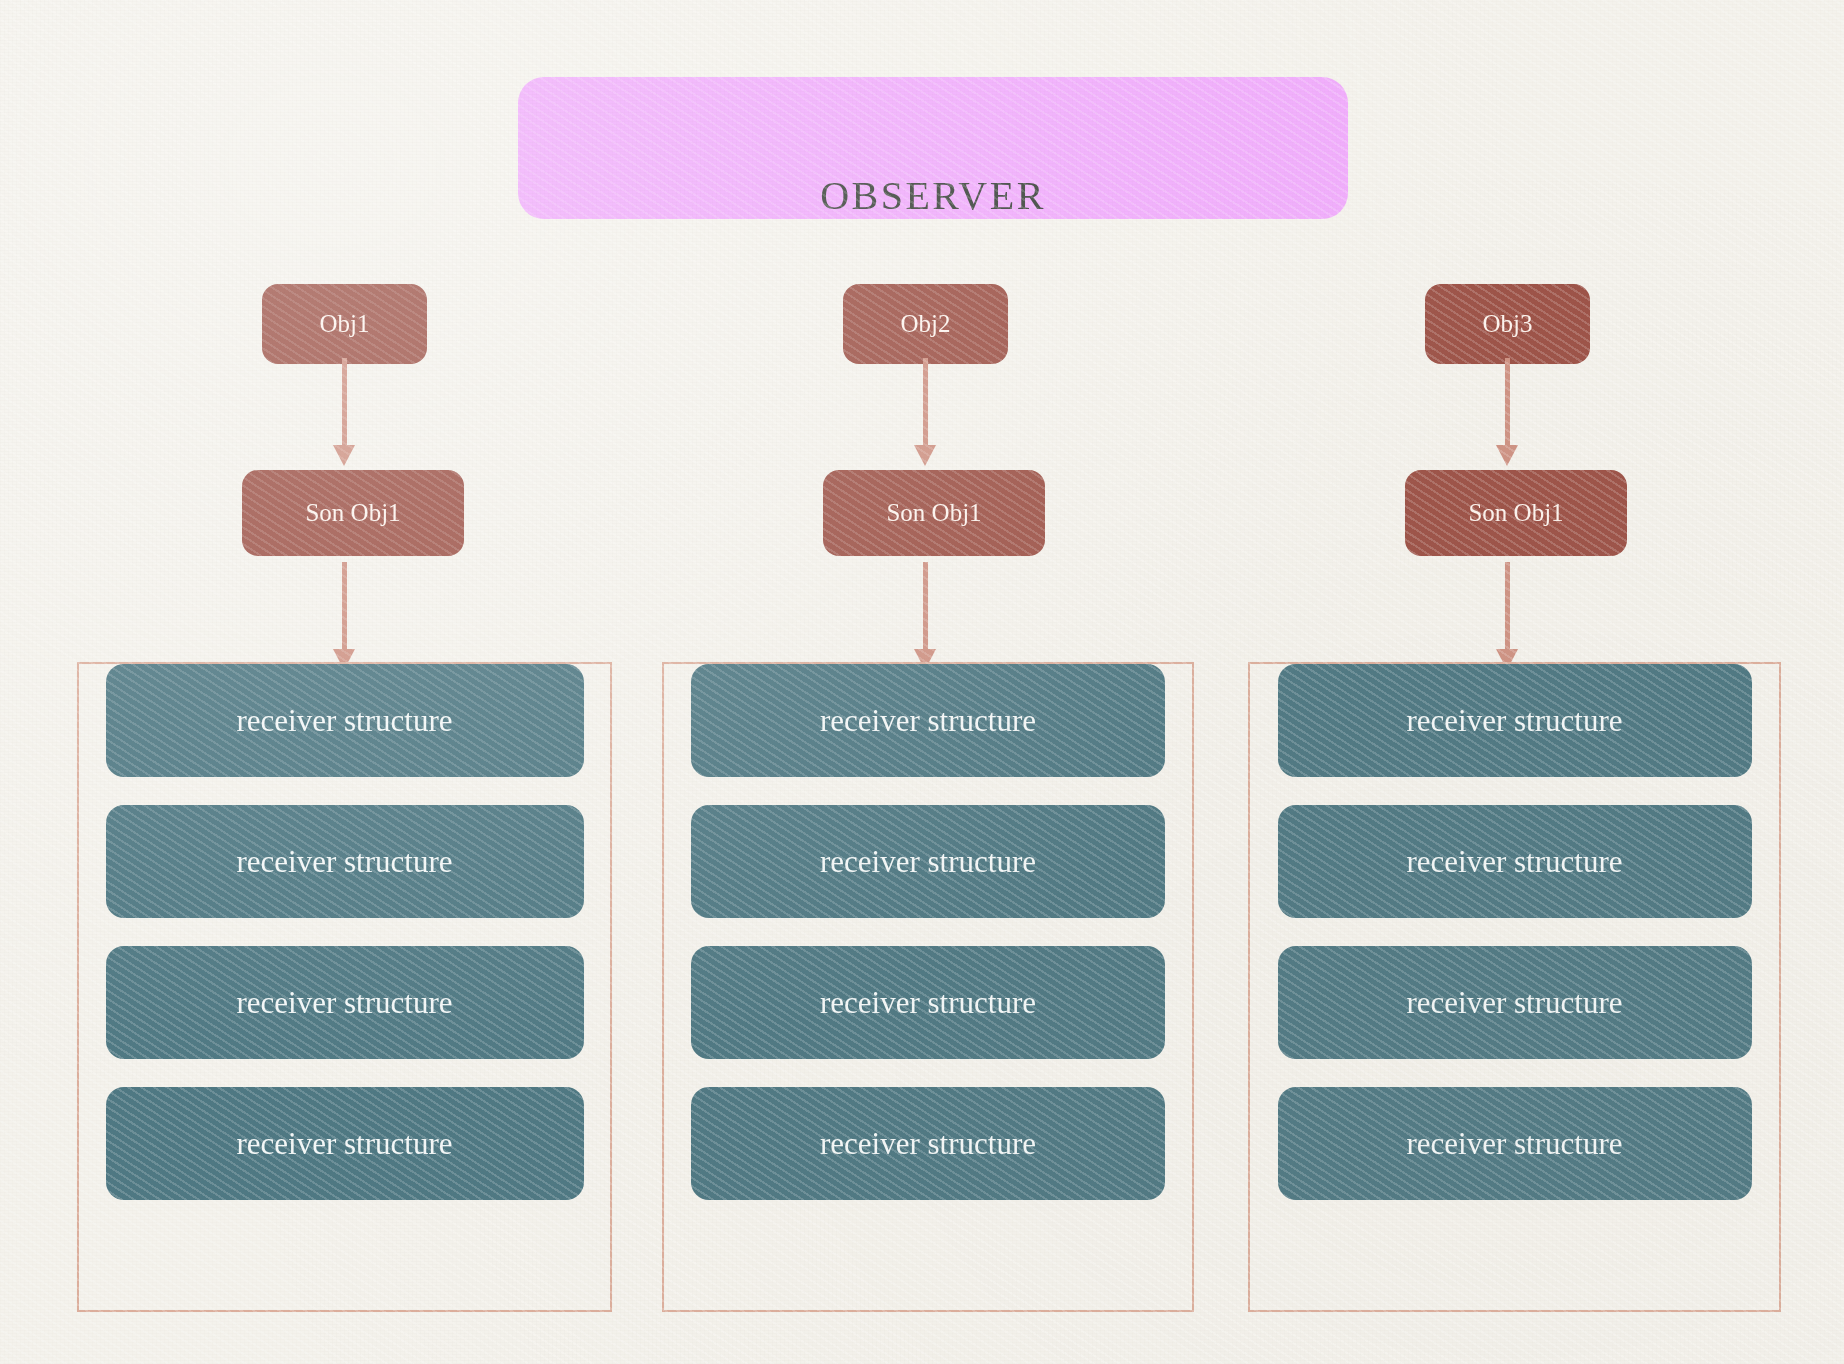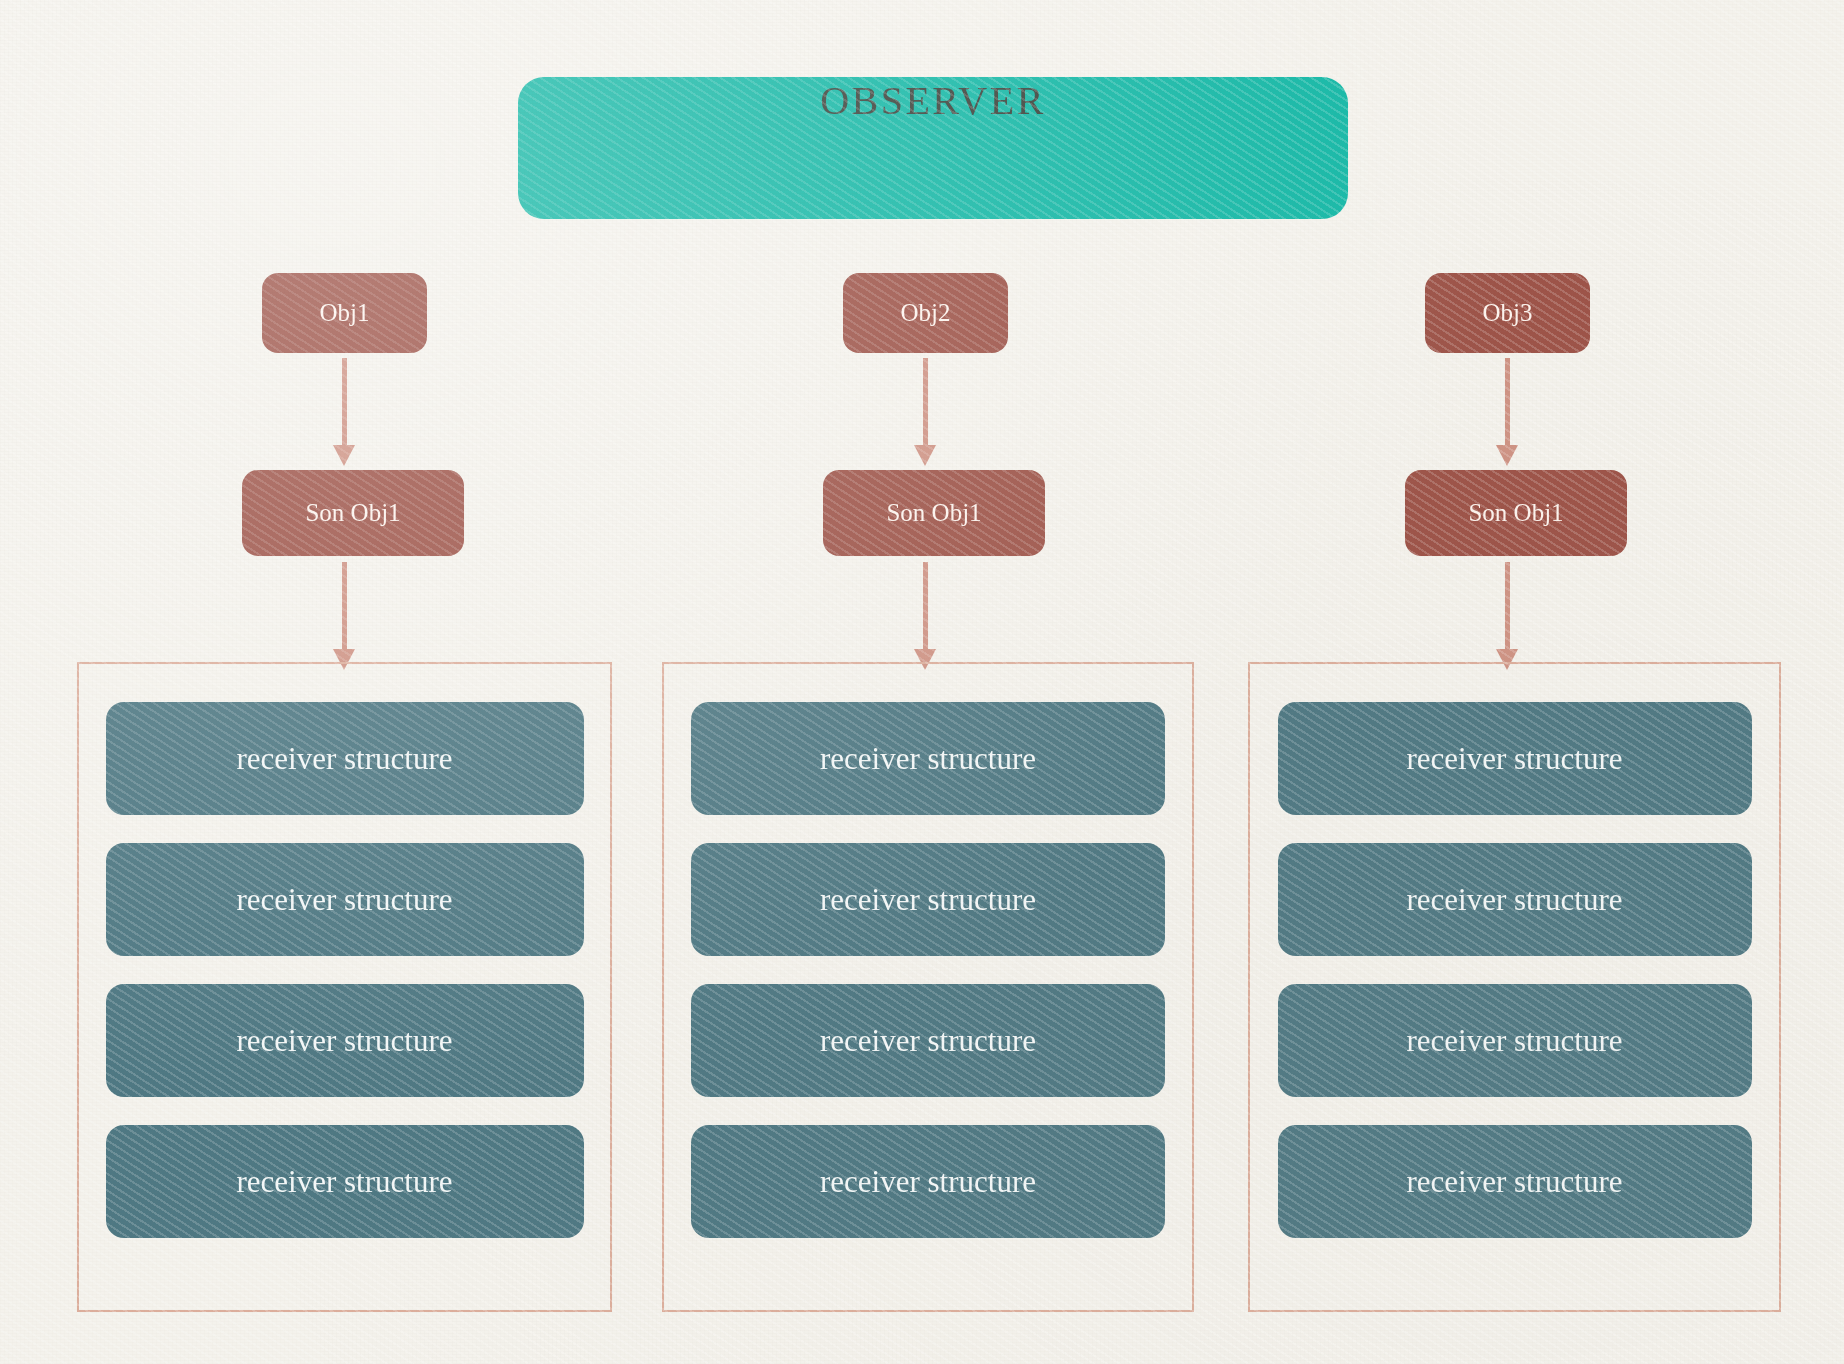--- a/index.html
+++ b/index.html
@@ -37,24 +37,24 @@
     z-index: 10;
   }
 
   
   .observer-bar {
     position: absolute;
     left: 518px;
     top: 77px;
     width: 830px;
     height: 142px;
-    background: #14b8a6;
+    background: #f0abfc;
     border-radius: 26px;
     display: flex;
-    align-items: flex-start;
+    align-items: flex-end;
     justify-content: center;
   }
   .observer-bar .title {
     font-size: 40px;
     letter-spacing: 2.5px;
     color: #3b423b;
     font-family: "Liberation Serif", "DejaVu Serif", serif;
   }
 
   
@@ -78,21 +78,21 @@
     height: 86px;
     font-size: 25px;
     border-radius: 16px;
   }
 
   
   .col1 { --cx: 344px; }
   .col2 { --cx: 925px; }
   .col3 { --cx: 1507px; }
 
-  .obj-top   { top: 273px;  left: calc(var(--cx) - 82px); font-family: Liberation Serif, serif; }
+  .obj-top   { top: 284px;  left: calc(var(--cx) - 82px); font-family: Liberation Serif, serif; }
   .obj-son   { top: 470px;  left: calc(var(--cx) - 111px); margin-left: 9px; }
 
   
   .arrow {
     position: absolute;
     width: 8px;
     display: flex;
     flex-direction: column;
     align-items: center;
   }
@@ -115,21 +115,20 @@
   .panel {
     position: absolute;
     top: 662px;
     height: 650px;
     border: 2px solid #dcae9c;
     background: transparent;
     display: flex;
     flex-direction: column;
     align-items: center;
     justify-content: flex-start;
-    padding-top: 38px;
     gap: 28px;
   }
   .panel-1 { left: 77px;   width: 535px; }
   .panel-2 { left: 662px;  width: 532px; }
   .panel-3 { left: 1248px; width: 533px; }
 
   .receiver {
     width: 478px;
     height: 113px;
     background: #4e7883;

